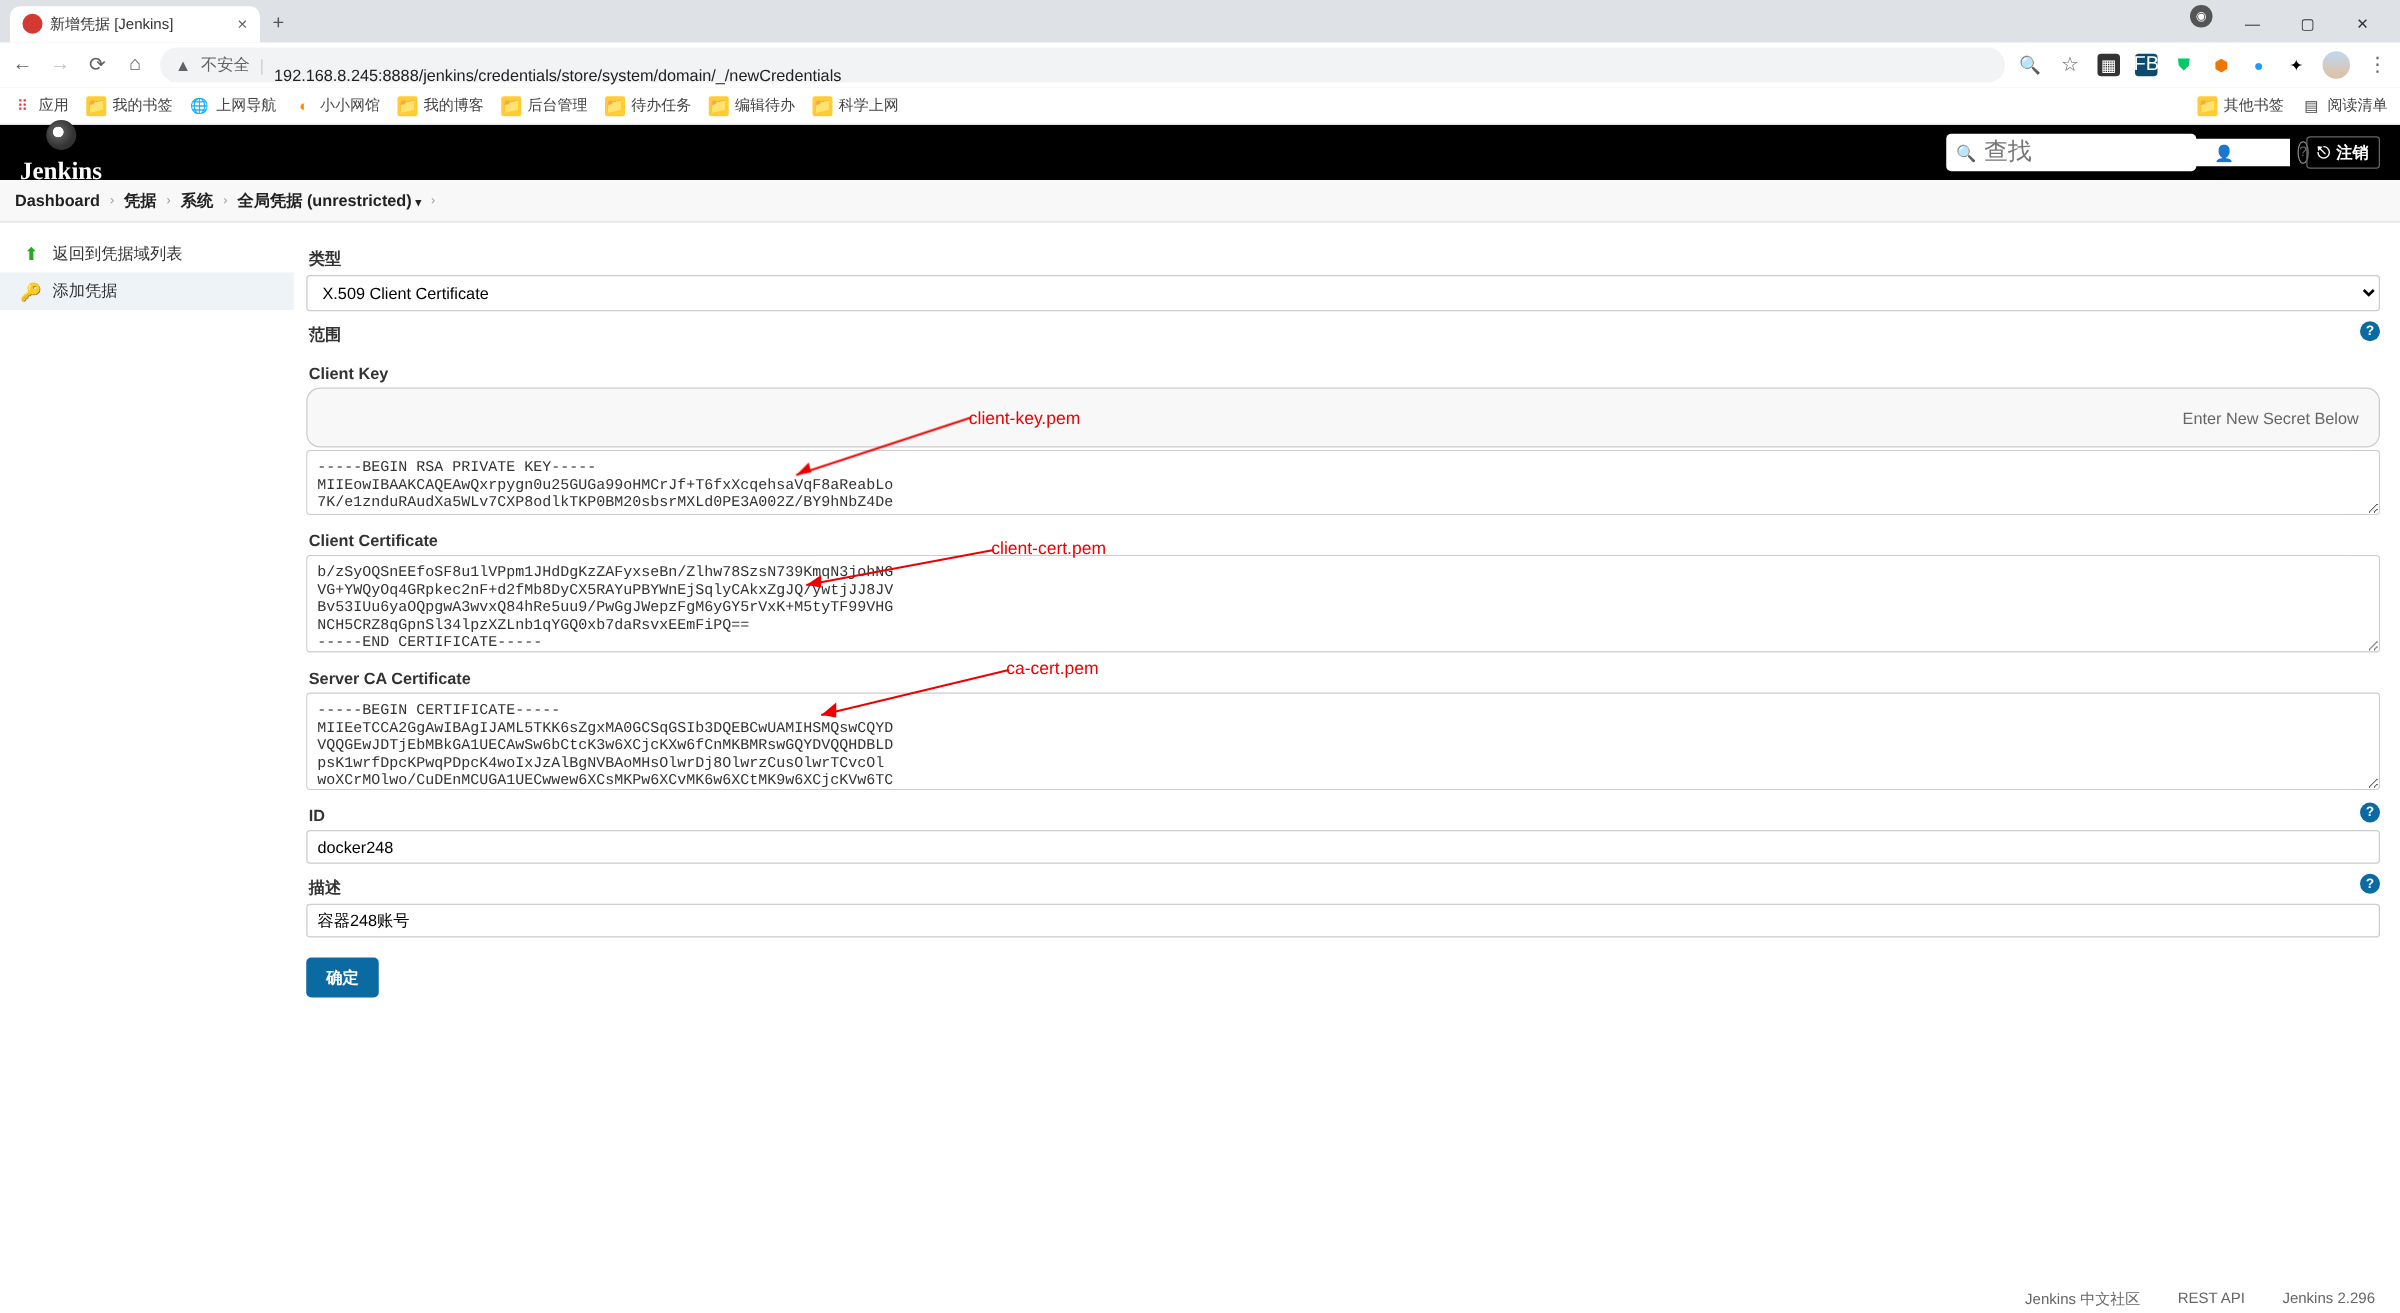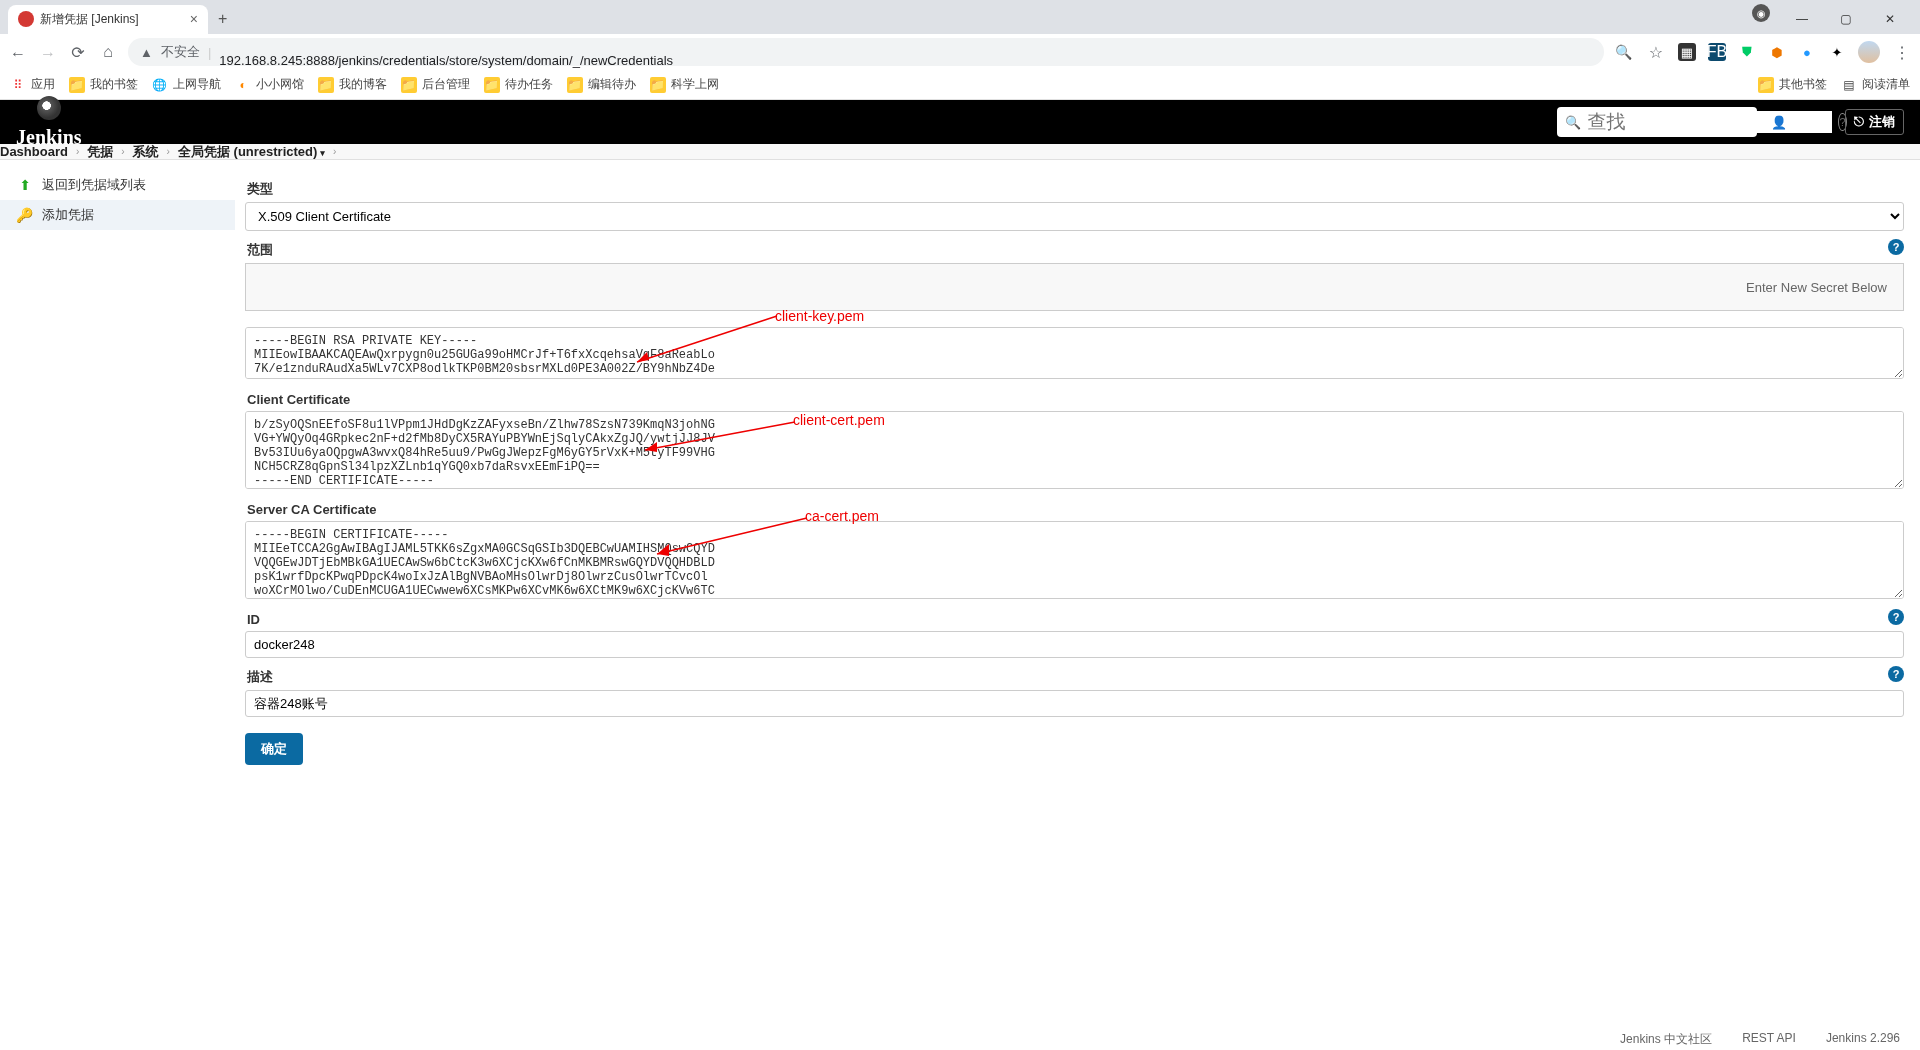--- a/index.html
+++ b/index.html
@@ -33,40 +33,40 @@
 .jenkins-header { background: #000; color: #fff; height: 44px; display: flex; align-items: center; padding: 0 16px; gap: 14px; }
 .jenkins-logo { display: flex; align-items: center; gap: 6px; font-family: Georgia, serif; font-size: 20px; font-weight: bold; flex-direction: column; }
 .jenkins-logo .jlogo-img { width: 24px; height: 24px; background: radial-gradient(circle at 40% 40%, #fff 20%, #555 22%, #333 60%); border-radius: 50%; }
 .search-wrap { margin-left: auto; display: flex; align-items: center; background: #fff; border-radius: 4px; height: 30px; width: 200px; padding: 0 8px; color: #333; gap: 6px; }
 .search-wrap input { border: none; outline: none; flex: 1; font-size: 19px; }
 .search-wrap .help-circ { width: 18px; height: 18px; border: 1px solid #888; border-radius: 50%; display: flex; align-items: center; justify-content: center; font-size: 11px; color: #666; }
 .hdr-user { display: flex; align-items: center; gap: 5px; font-size: 13px; font-weight: bold; }
 .hdr-logout { display: flex; align-items: center; gap: 5px; font-size: 13px; font-weight: bold; border:1px solid #666; padding:3px 8px; border-radius:3px;}
 
 
-.crumbs { background: #f8f8f8; border-bottom: 1px solid #e0e0e0; height: 16px; display: flex; align-items: center; padding: 0 0; gap: 8px; font-size: 13px; }
+.crumbs { background: #f8f8f8; border-bottom: 1px solid #e0e0e0; height: 34px; display: flex; align-items: center; padding: 0 12px; gap: 8px; font-size: 13px; }
 .crumbs .crumb { color: #222; font-weight: bold; cursor: pointer; }
 .crumbs .sep { color: #999; font-size: 10px; }
 .crumbs .drop::after { content: "▾"; margin-left: 3px; font-size: 9px; }
 
 
 .jenkins-body { display: flex; height: calc(100vh - 34px - 30px - 36px - 44px - 34px - 12px); }
 .sidebar { width: 235px; padding: 10px 0; }
 .side-item { display: flex; align-items: center; gap: 8px; padding: 6px 16px; font-size: 13px; color: #333; cursor: pointer; }
 .side-item.active { background: #eef3f8; }
 .side-ico { width: 18px; height: 18px; display: inline-flex; align-items: center; justify-content: center; font-size: 14px; }
 
 .main { flex: 1; padding: 10px 16px 20px 10px; overflow-y: auto; position: relative; }
 .fld-label { font-size: 13px; font-weight: bold; color: #333; margin: 10px 0 4px 2px; }
 .fld-row { display: flex; align-items: center; gap: 6px; }
 .fld-row .fld-label { flex: 0 0 auto; margin: 10px 0 4px 2px; }
 .help-q { margin-left: auto; width: 16px; height: 16px; border-radius: 50%; background: #0b6aa2; color: #fff; font-size: 11px; display: flex; align-items: center; justify-content: center; cursor: pointer; font-weight:bold; }
 .sel, .txt { width: 100%; border: 1px solid #ccc; border-radius: 3px; padding: 5px 8px; font-size: 13px; background: #fff; }
 .sel.indent { padding-left: 18px; }
-.secret-box { width: 100%; border: 1px solid #ccc; border-radius: 0; background: #f8f8f8; padding: 16px; text-align: right; color: #666; font-size: 13px; margin-bottom: 16px; height: 48px; display:flex;align-items:center;justify-content:flex-end; }
+.secret-box { width: 100%; border: 1px solid #ccc; border-radius: 11px; background: #f8f8f8; padding: 16px; text-align: right; color: #666; font-size: 13px; margin-bottom: 2px; height: 48px; display:flex;align-items:center;justify-content:flex-end; }
 .ta { width: 100%; border: 1px solid #ccc; border-radius: 3px; padding: 6px 8px; font-family: "Courier New", monospace; font-size: 12px; resize: vertical; color: #333; overflow-y: scroll; }
 .ta.small { height: 52px; }
 .ta.med { height: 78px; }
 .btn-primary { background: #0b6aa2; color: #fff; border: none; border-radius: 4px; padding: 7px 16px; font-size: 13px; font-weight: bold; cursor: pointer; margin-top: 16px; }
 
 
 .anno { position: absolute; color: #e00; font-size: 14px; font-weight: 500; pointer-events: none; }
 .arrow { position: absolute; pointer-events: none; }
 
 .footer { position: fixed; bottom: 0; right: 20px; font-size: 12px; color: #666; display: flex; gap: 30px; background:#fff; padding:2px 0;}
@@ -210,20 +210,21 @@
     <div class="fld-label">类型</div>
     <select class="sel">
       <option>X.509 Client Certificate</option>
     </select>
 
     <div class="fld-row">
       <div class="fld-label">范围</div>
       <div class="help-q">?</div>
     </div>
 
+    <div class="fld-label">Client Key</div>
     <div class="secret-box">
       <span>Enter New Secret Below</span>
     </div>
     <textarea class="ta small" style="">-----BEGIN RSA PRIVATE KEY-----
 MIIEowIBAAKCAQEAwQxrpygn0u25GUGa99oHMCrJf+T6fxXcqehsaVqF8aReabLo
 7K/e1znduRAudXa5WLv7CXP8odlkTKP0BM20sbsrMXLd0PE3A002Z/BY9hNbZ4De</textarea>
 
     <div class="fld-label">Client Certificate</div>
     <textarea class="ta med" style="">b/zSyOQSnEEfoSF8u1lVPpm1JHdDgKzZAFyxseBn/Zlhw78SzsN739KmqN3johNG
 VG+YWQyOq4GRpkec2nF+d2fMb8DyCX5RAYuPBYWnEjSqlyCAkxZgJQ/ywtjJJ8JV

